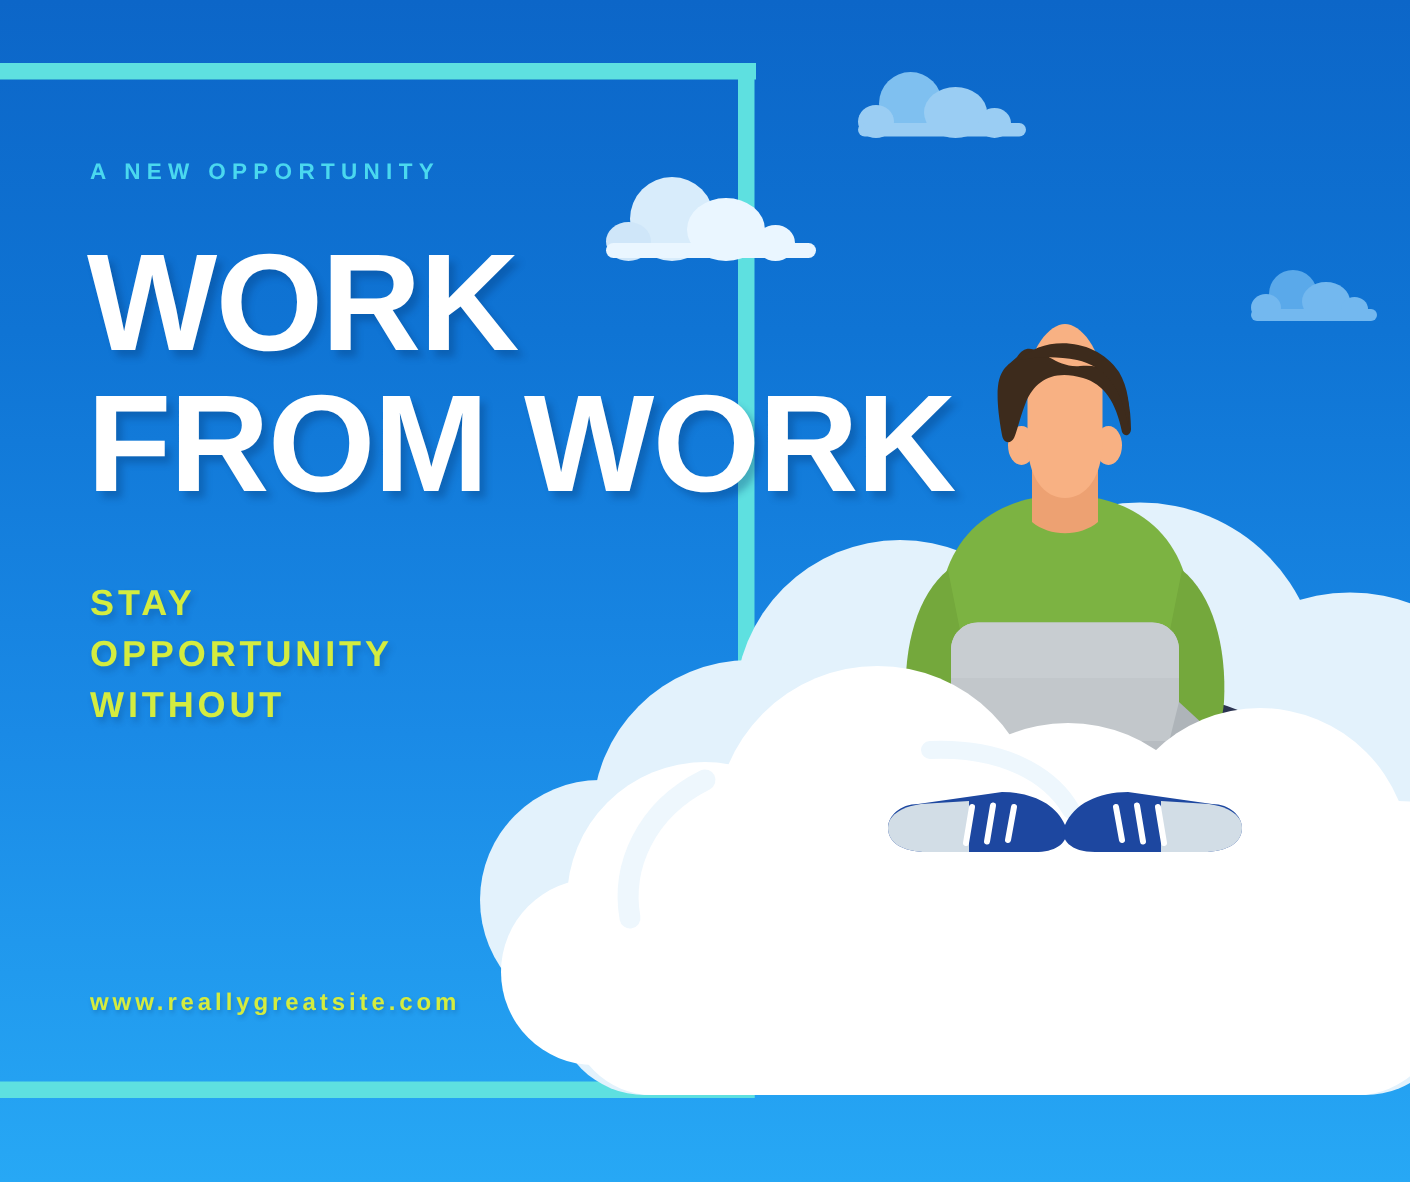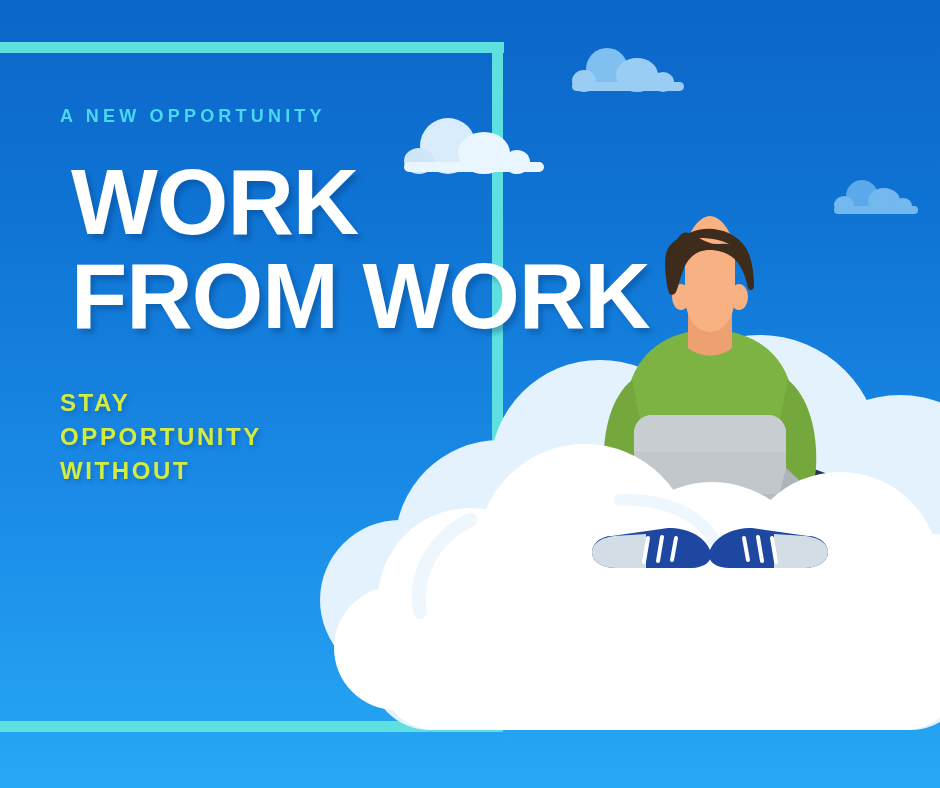--- a/index.html
+++ b/index.html
@@ -69,39 +69,38 @@
     width: 940px;
     height: 788px;
   }
 
   
   #kicker {
     position: absolute;
     left: 60px;
     top: 106px;
     color: #4ad8ef;
-    font-size: 18px;
+    font-size: 15px;
     font-weight: bold;
     letter-spacing: 4.2px;
     font-family: "Liberation Sans Narrow", "Liberation Sans", sans-serif;
     white-space: nowrap;
   }
   #headline {
     position: absolute;
     left: 58px;
     top: 158px;
     width: 560px;
     color: #ffffff;
     font-size: 92px;
     line-height: 0.96;
     font-weight: bold;
     letter-spacing: -1px;
     text-shadow: 4px 5px 5px rgba(2, 50, 105, 0.30);
     font-family: "Liberation Sans", sans-serif;
-    margin-left: 13px;
   }
   #headline .line { display: block; white-space: nowrap; }
   #headline .line2 { margin-top: 6px; }
 
   #subhead {
     position: absolute;
     left: 60px;
     top: 386px;
     color: #d4ec3f;
     font-size: 24px;
@@ -282,14 +281,15 @@
     <span class="line line1">WORK</span>
     <span class="line line2">FROM WORK</span>
   </div>
 
   <div id="subhead">
     <span class="line">STAY</span>
     <span class="line">OPPORTUNITY</span>
     <span class="line">WITHOUT</span>
   </div>
 
+  <div id="website">www.reallygreatsite.com</div>
 
 </div>
 
 </body></html>

